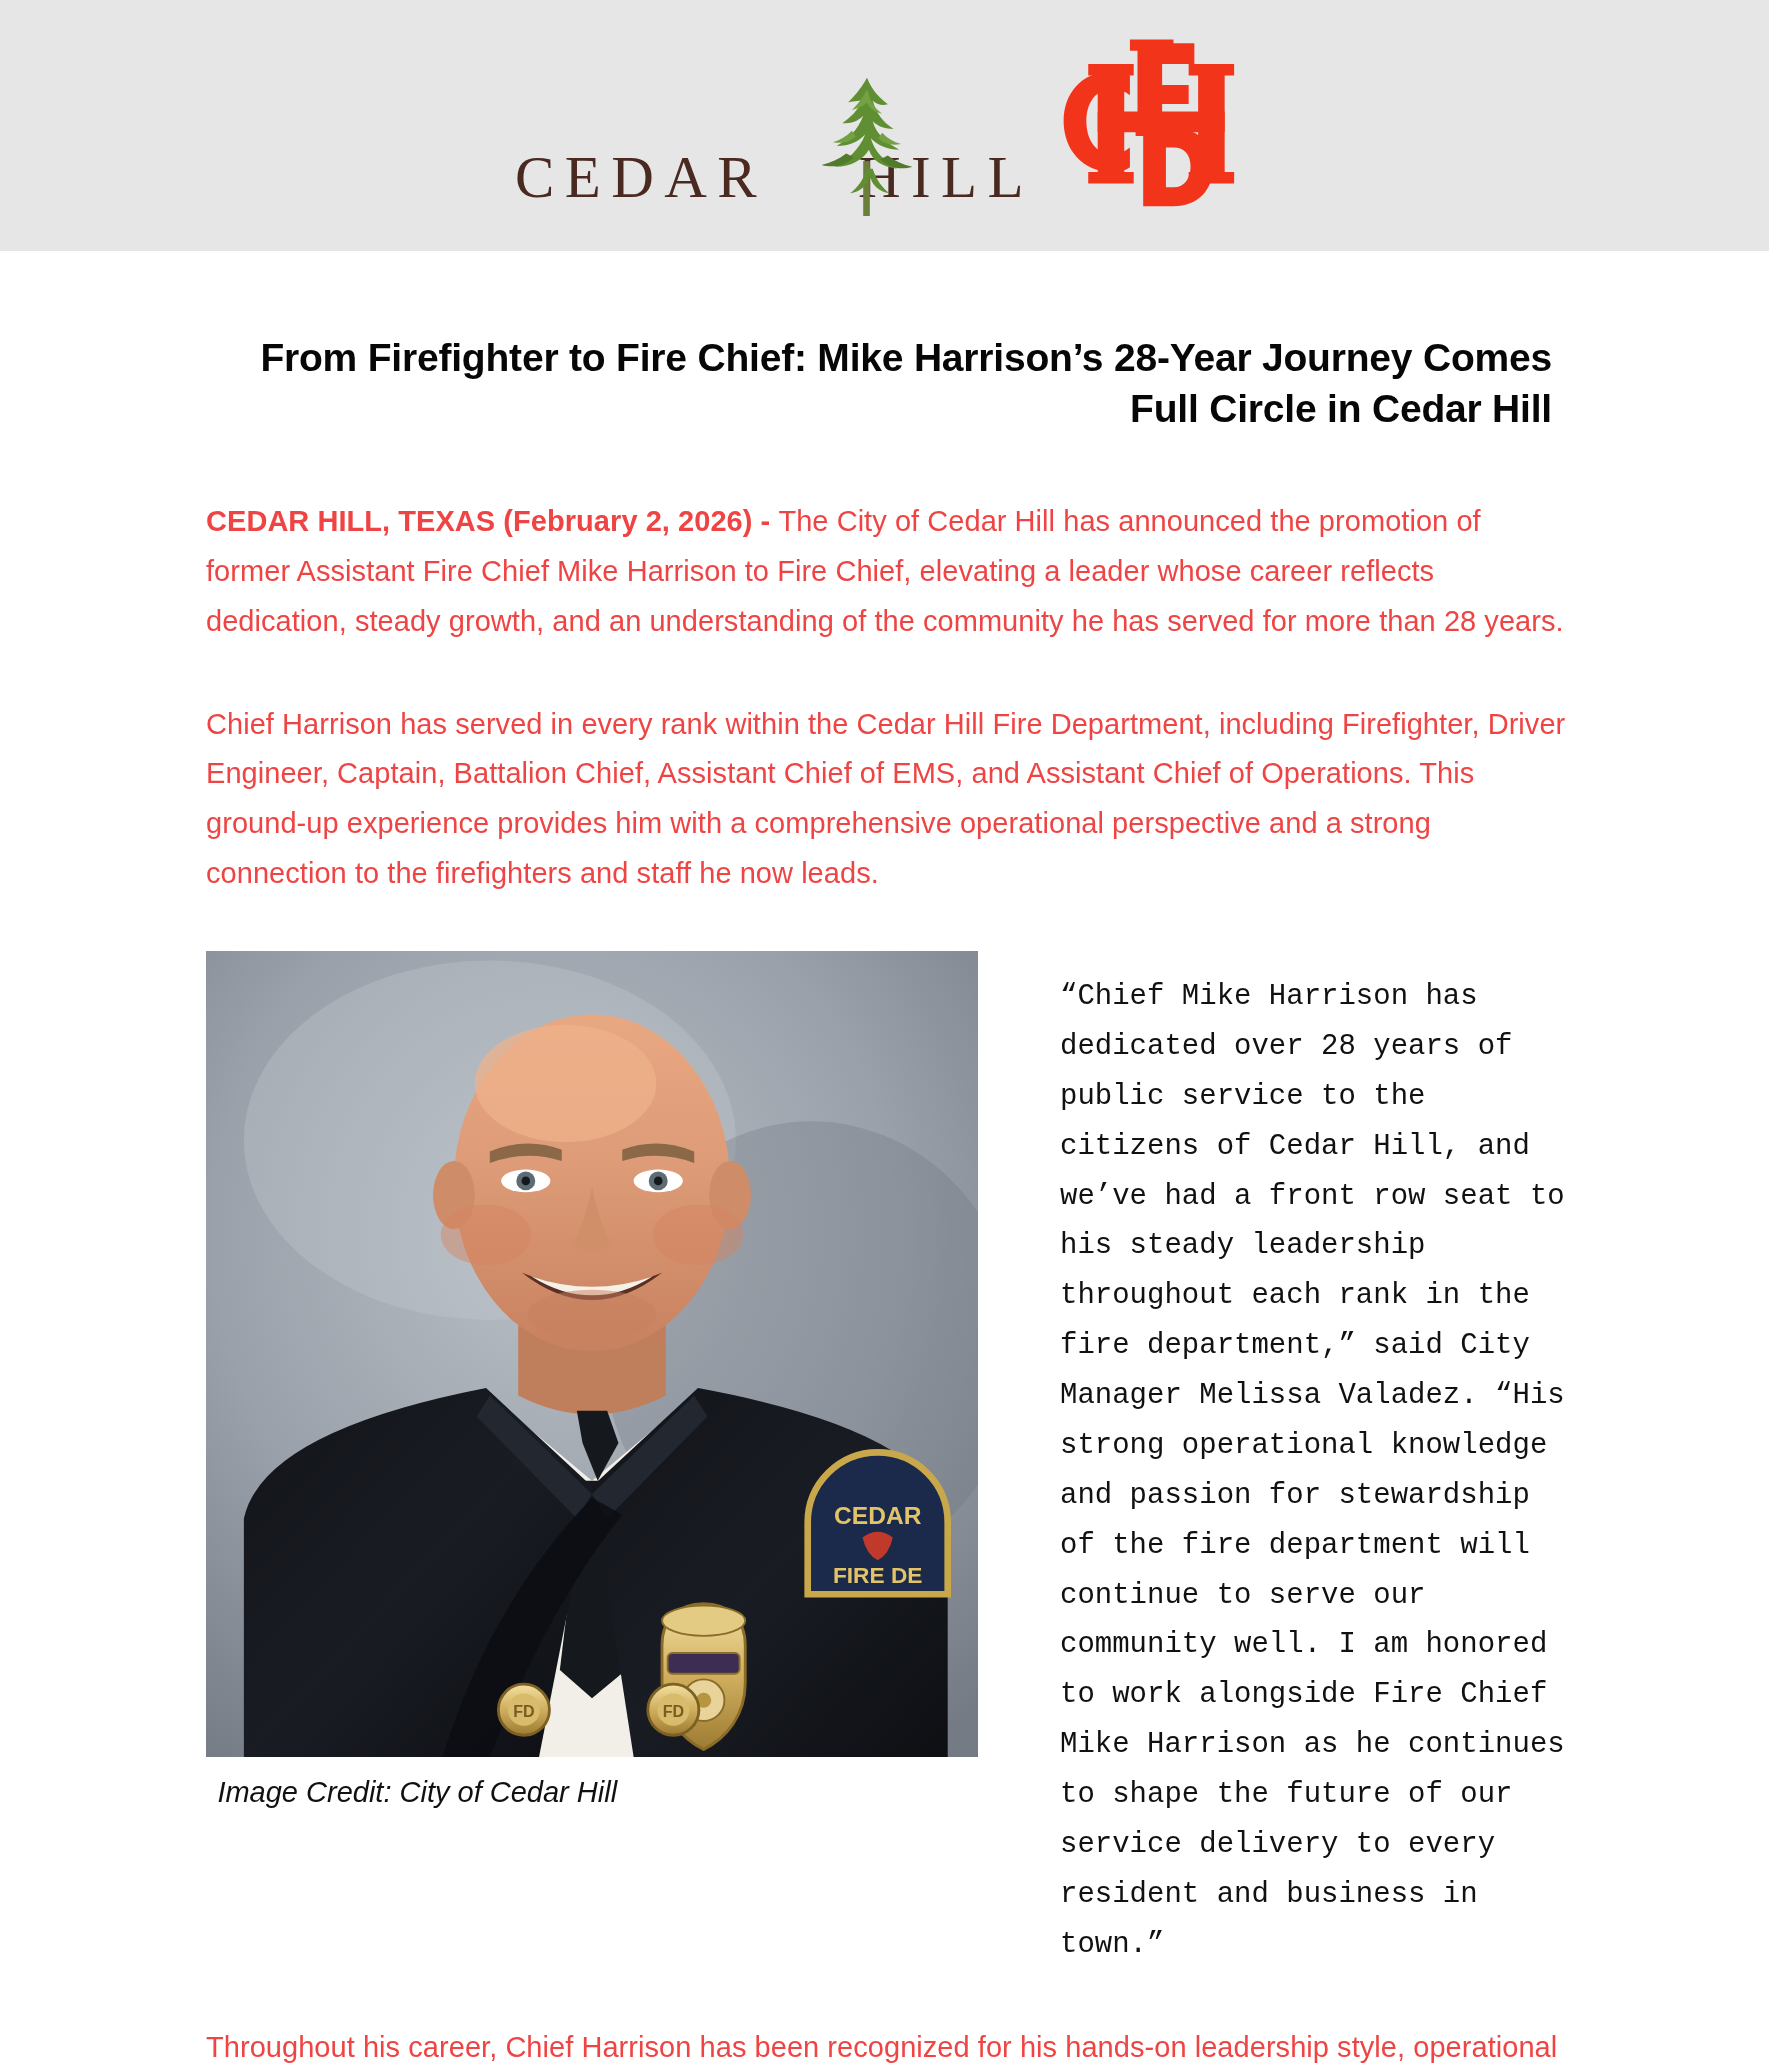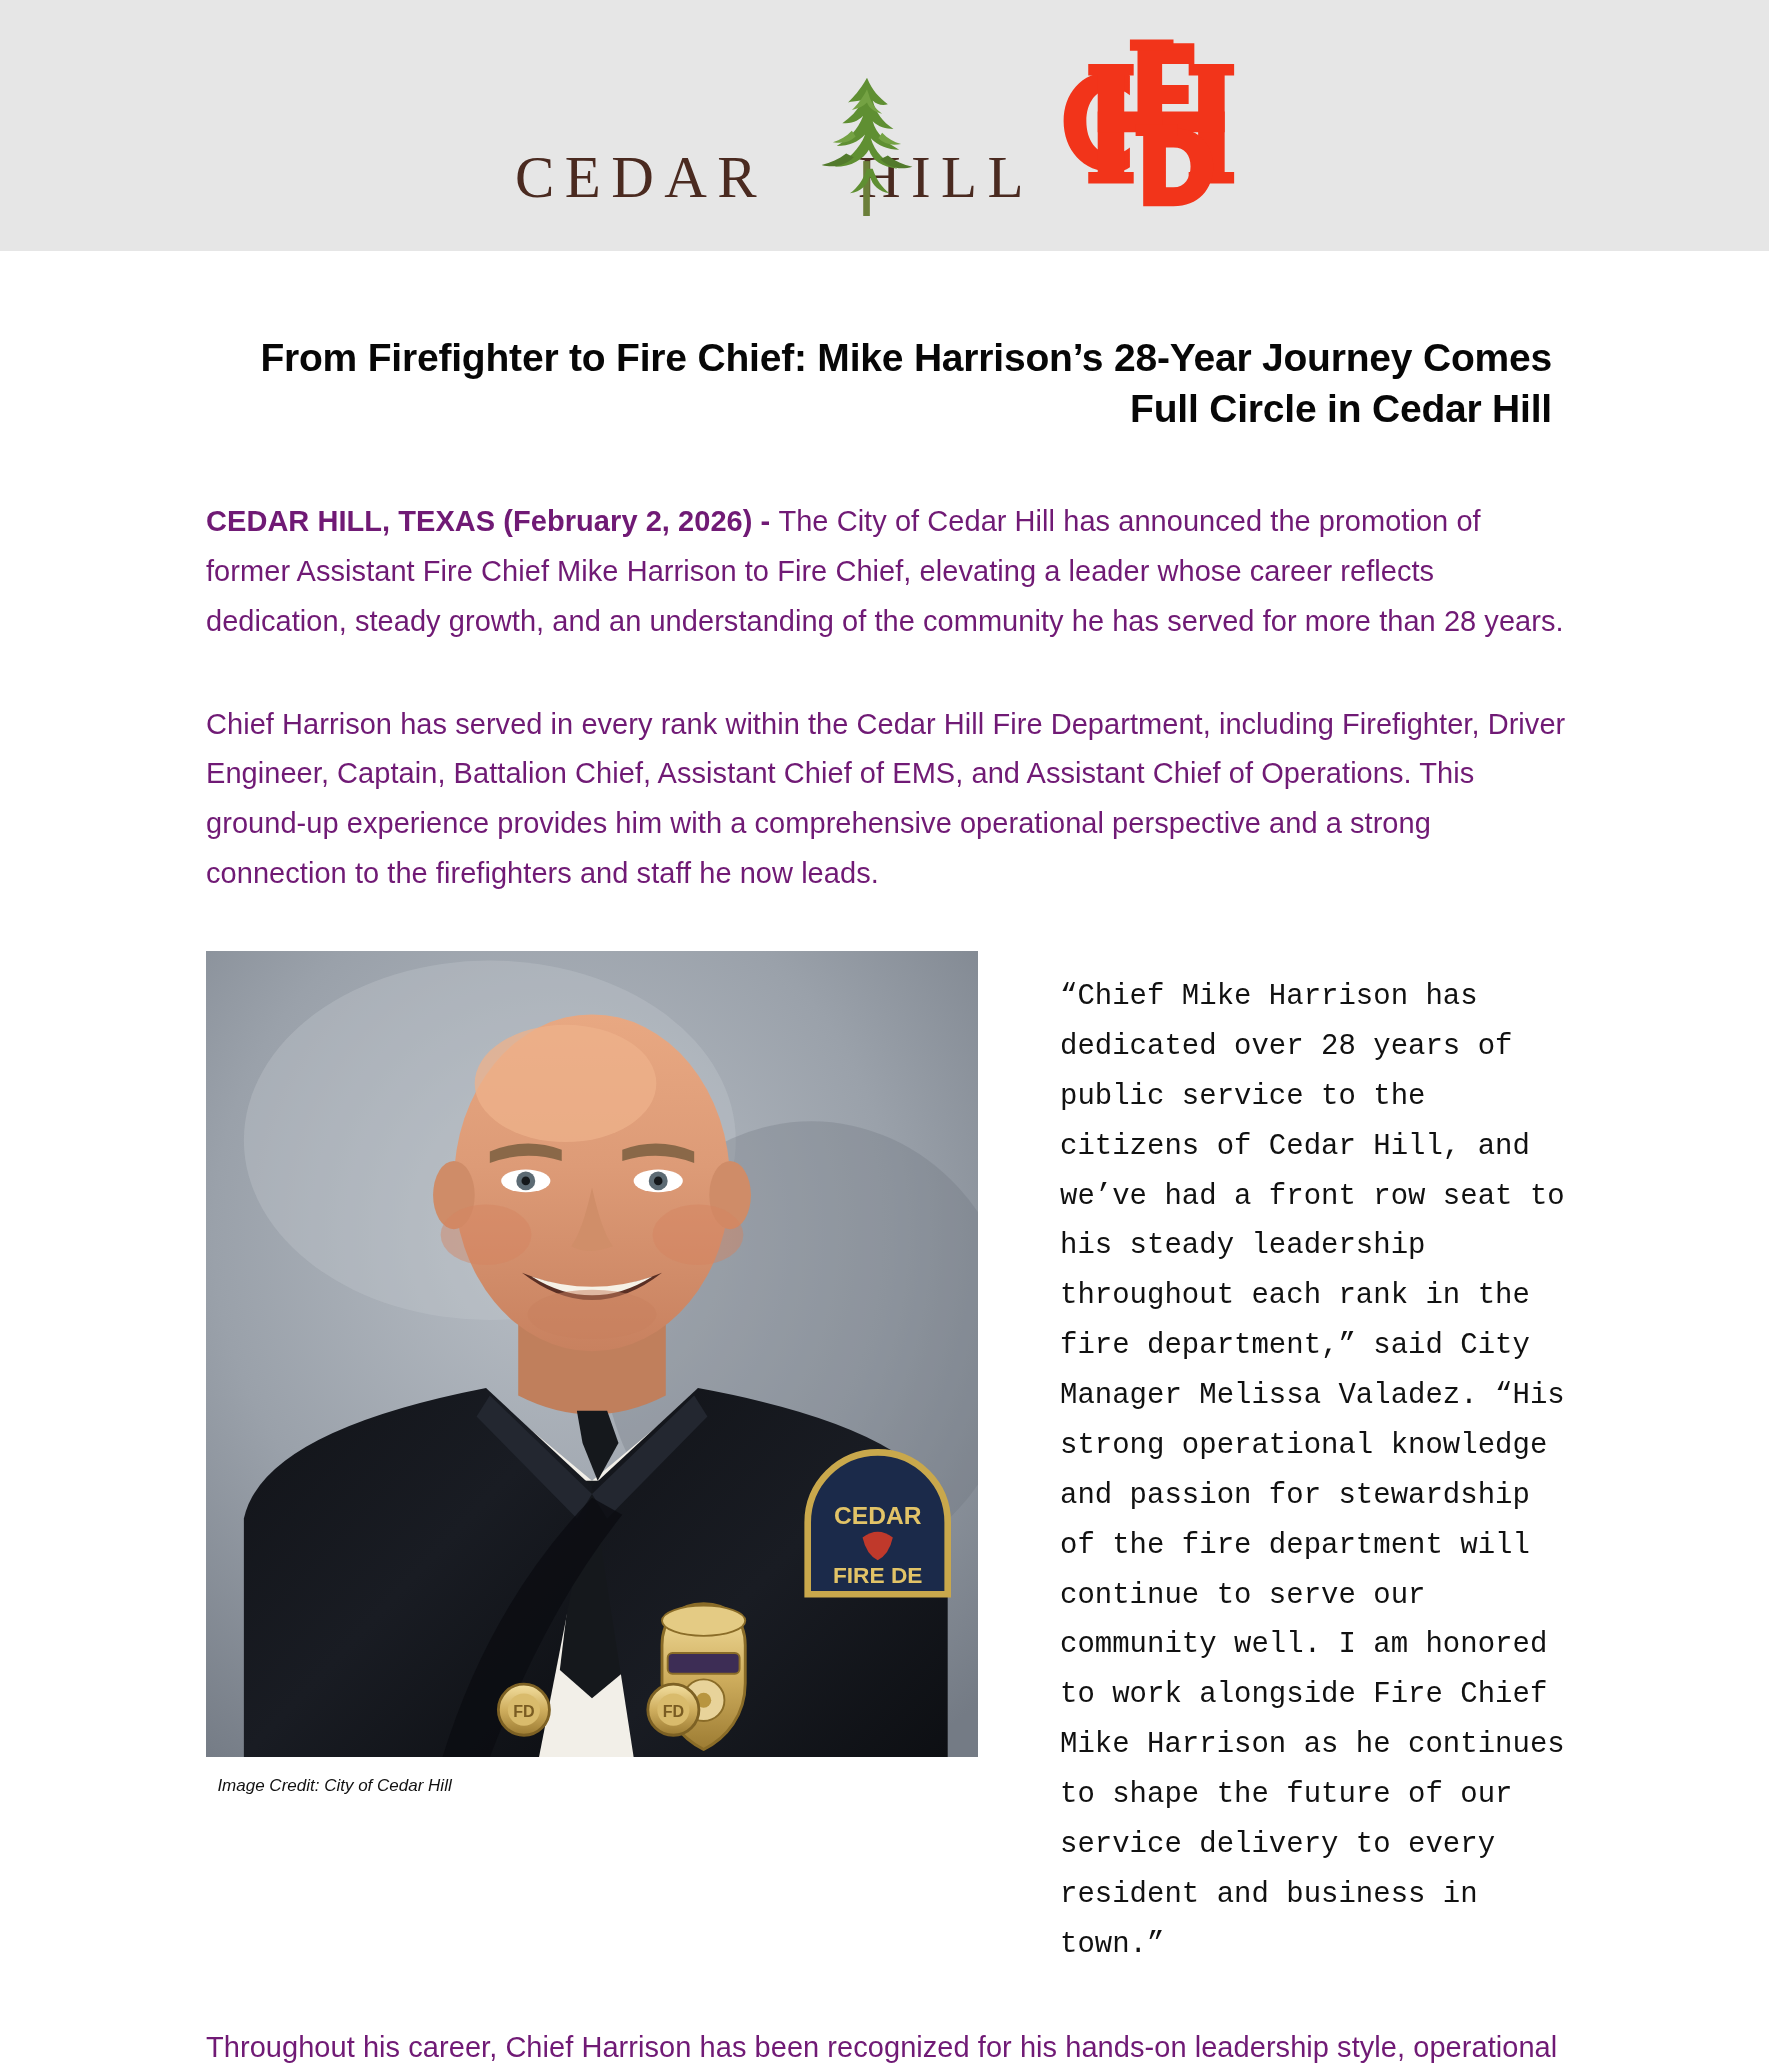--- a/index.html
+++ b/index.html
@@ -75,21 +75,21 @@
     text-align: right;
     margin: 81px 17px 0 17px;
     letter-spacing: -0.2px;
     color: #070707;
   }
 
   .body-p {
     font-size: 29px;
     line-height: 1.72;
     margin: 0;
-    color: #701a75;
+    color: #ef4444;
     letter-spacing: 0.05px;
   }
   .p-dateline { margin-top: 62px; }
   .p-ranks { margin-top: 53px; }
 
   .dateline-lead { font-weight: bold; }
 
   
   .media-row {
     display: flex;
@@ -99,21 +99,21 @@
   .photo-col { width: 772px; flex: 0 0 772px; }
 
   .portrait {
     width: 772px;
     height: 806px;
     position: relative;
     overflow: hidden;
     background: #8d939b;
   }
   .caption {
-    font-size: 17px;
+    font-size: 29px;
     font-style: italic;
     margin-top: 19px;
     margin-left: 11.4px;
     color: #111111;
   }
 
   .quote-col {
     flex: 1 1 auto;
     padding-left: 82px;
     padding-top: 21px;

